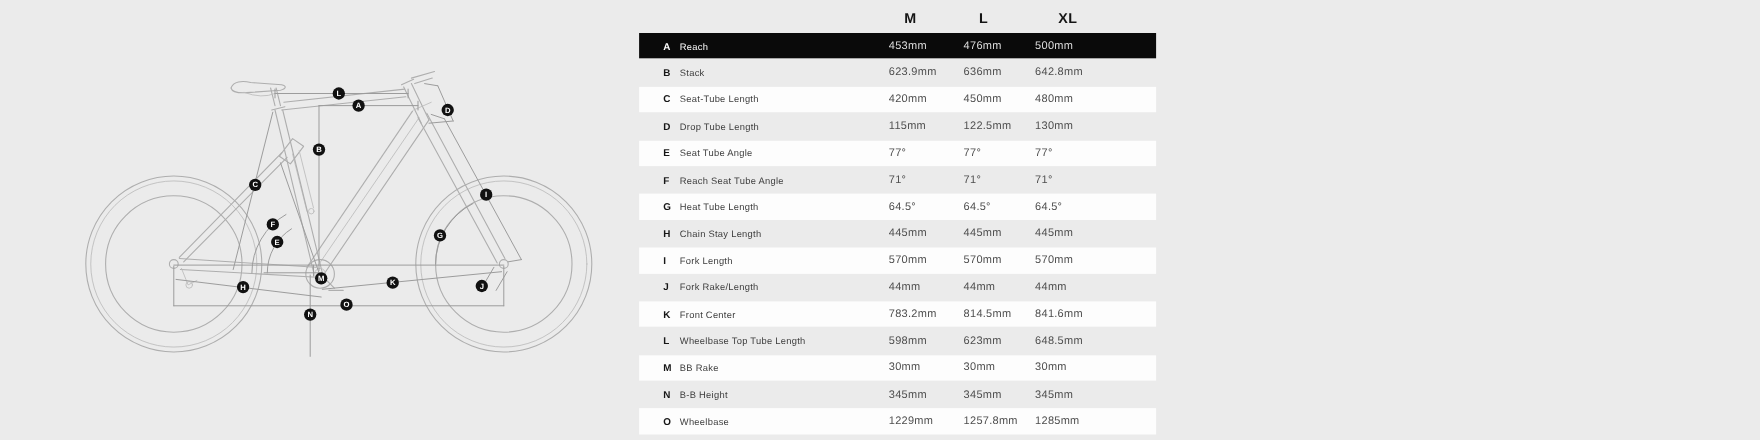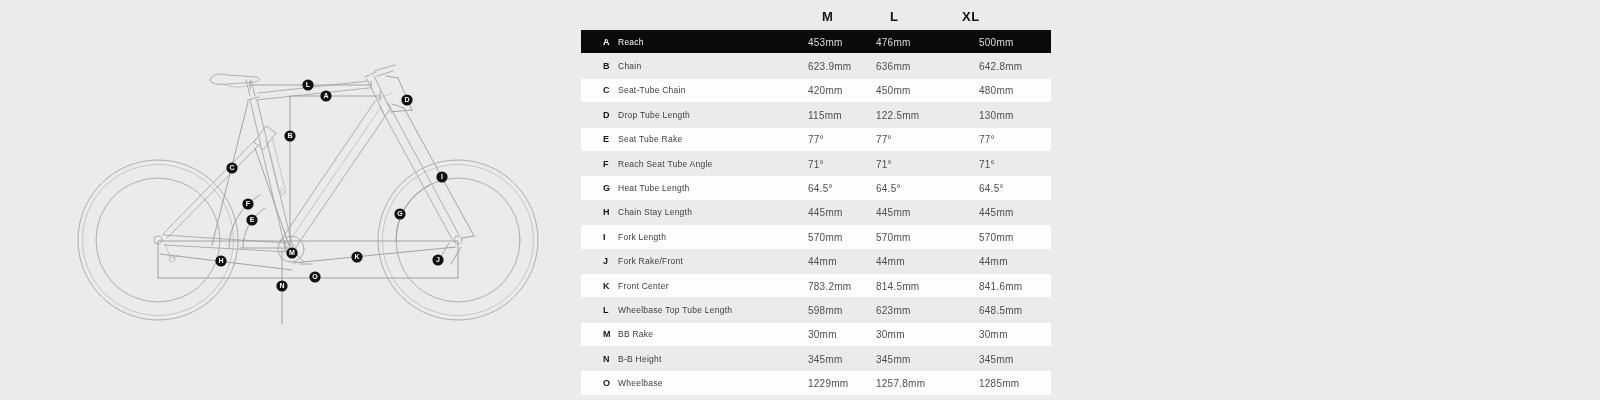--- a/index.html
+++ b/index.html
@@ -39,21 +39,21 @@
 
   .geo-row .cell {
     position:absolute; top:50%; transform:translateY(-50%);
     white-space:nowrap; letter-spacing:0.25px;
   }
   .c-letter { left:22px;  font-size:9px;  font-weight:bold; color:#161616; }
   .c-label  { left:37px;  font-size:8.5px; color:#3d3d3d;text-align:center; }
   .c-val    { font-size:10px; color:#4e4e4e; }
   .c-m  { left:227px; }
   .c-l  { left:295px; }
-  .c-xl { left:398px; }
+  .c-xl { left:360px; }
   .geo-row.hl .c-letter, .geo-row.hl .c-label { color:#ffffff; }
   .geo-row.hl .c-val { color:#dedede; }
 </style>
 </head>
 <body>
 
 <div class="canvas">
 
   <svg class="bike" width="500" height="300" viewBox="60 38 500 300">
 
@@ -235,42 +235,42 @@
     <div class="geo-rows">
         <div class="geo-row hl">
           <span class="cell c-letter">A</span>
           <span class="cell c-label">Reach</span>
           <span class="cell c-val c-m">453mm</span>
           <span class="cell c-val c-l">476mm</span>
           <span class="cell c-val c-xl">500mm</span>
         </div>
         <div class="geo-row plain">
           <span class="cell c-letter">B</span>
-          <span class="cell c-label">Chain</span>
+          <span class="cell c-label">Stack</span>
           <span class="cell c-val c-m">623.9mm</span>
           <span class="cell c-val c-l">636mm</span>
           <span class="cell c-val c-xl">642.8mm</span>
         </div>
         <div class="geo-row white">
           <span class="cell c-letter">C</span>
-          <span class="cell c-label">Seat-Tube Chain</span>
+          <span class="cell c-label">Seat-Tube Length</span>
           <span class="cell c-val c-m">420mm</span>
           <span class="cell c-val c-l">450mm</span>
           <span class="cell c-val c-xl">480mm</span>
         </div>
         <div class="geo-row plain">
           <span class="cell c-letter">D</span>
           <span class="cell c-label">Drop Tube Length</span>
           <span class="cell c-val c-m">115mm</span>
           <span class="cell c-val c-l">122.5mm</span>
           <span class="cell c-val c-xl">130mm</span>
         </div>
         <div class="geo-row white">
           <span class="cell c-letter">E</span>
-          <span class="cell c-label">Seat Tube Rake</span>
+          <span class="cell c-label">Seat Tube Angle</span>
           <span class="cell c-val c-m">77°</span>
           <span class="cell c-val c-l">77°</span>
           <span class="cell c-val c-xl">77°</span>
         </div>
         <div class="geo-row plain">
           <span class="cell c-letter">F</span>
           <span class="cell c-label">Reach Seat Tube Angle</span>
           <span class="cell c-val c-m">71°</span>
           <span class="cell c-val c-l">71°</span>
           <span class="cell c-val c-xl">71°</span>
@@ -291,21 +291,21 @@
         </div>
         <div class="geo-row white">
           <span class="cell c-letter">I</span>
           <span class="cell c-label">Fork Length</span>
           <span class="cell c-val c-m">570mm</span>
           <span class="cell c-val c-l">570mm</span>
           <span class="cell c-val c-xl">570mm</span>
         </div>
         <div class="geo-row plain">
           <span class="cell c-letter">J</span>
-          <span class="cell c-label">Fork Rake/Front</span>
+          <span class="cell c-label">Fork Rake/Length</span>
           <span class="cell c-val c-m">44mm</span>
           <span class="cell c-val c-l">44mm</span>
           <span class="cell c-val c-xl">44mm</span>
         </div>
         <div class="geo-row white">
           <span class="cell c-letter">K</span>
           <span class="cell c-label">Front Center</span>
           <span class="cell c-val c-m">783.2mm</span>
           <span class="cell c-val c-l">814.5mm</span>
           <span class="cell c-val c-xl">841.6mm</span>

